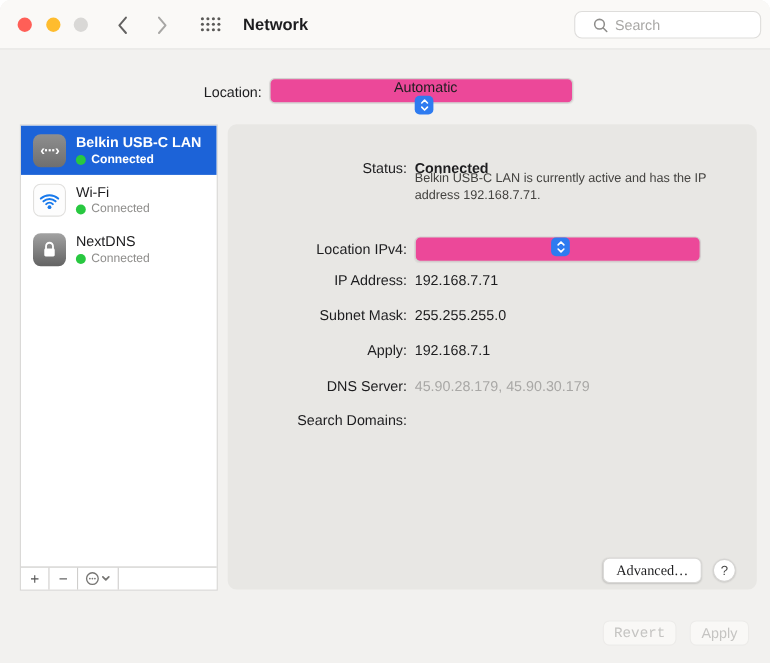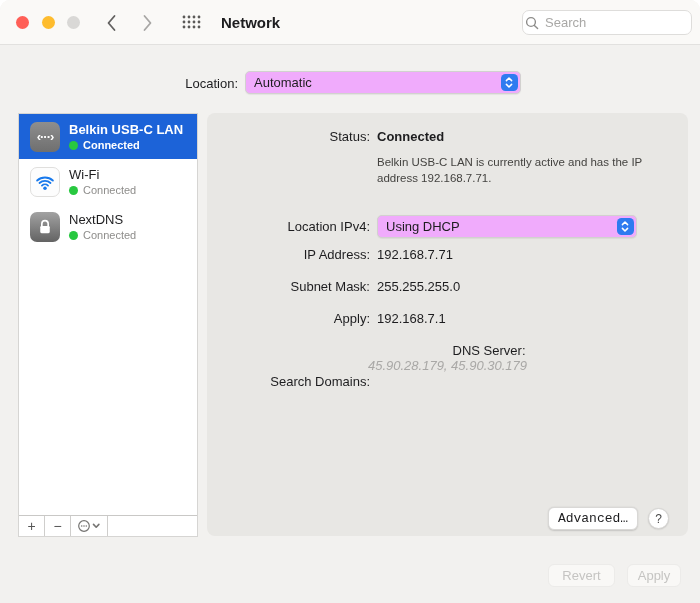--- a/index.html
+++ b/index.html
@@ -17,31 +17,31 @@
   .tl.yellow { left:42px; background:#FEBC2E; }
   .tl.gray   { left:67px; background:#D9D8D6; }
   .navbtn { position:absolute; top:12px; width:22px; height:22px; background:none; border:none;
             display:flex; align-items:center; justify-content:center; cursor:default; }
   .navbtn.back { left:100px; }
   .navbtn.fwd  { left:136px; }
   .gridicon { position:absolute; left:182px; top:15px; }
   .wtitle { position:absolute; left:221px; top:14px; font-size:15px; font-weight:700; color:#1d1d1f; }
   .search { position:absolute; right:8px; top:10px; width:170px; height:25px; background:#FFFFFF;
             border:1px solid #DEDDDB; border-radius:7px; display:flex; align-items:center;
-            padding:0 2px; gap:6px; }
+            padding:0 16px; gap:6px; }
   .search .ph { color:#A9A8A6; font-size:13px; }
 
   
   .content { position:absolute; top:45px; left:0; width:700px; height:558px; }
 
   
   .loc-label { position:absolute; left:108px; top:31px; width:130px; text-align:right; }
-  .select { background:#f0abfc; border:1px solid #D2D1CF; border-radius:5px;
+  .select { background:#ec4899; border:1px solid #D2D1CF; border-radius:5px;
             box-shadow:0 0.5px 1px rgba(0,0,0,.06); display:flex; align-items:center;
-            padding-left:8px; cursor:default; }
+            padding-left:8px; cursor:default;flex-direction:column; }
   .select .sel-text { flex:1; font-size:13px; }
   .stepper { width:17px; height:17px; border-radius:4.5px; background:var(--control_accent_blue,#2E7BF0);
              display:flex; align-items:center; justify-content:center; margin-right:2.5px; flex:none; }
   .loc-select { position:absolute; left:245px; top:26px; width:276px; height:23px; }
 
   
   .sidebar { position:absolute; left:18px; top:68px; width:180px; height:424px;
              background:#FFFFFF; border:1px solid #D6D5D3; display:flex; flex-direction:column; }
   .side-list { flex:1; overflow:hidden; }
   .side-item { height:45px; display:flex; align-items:center; padding:0 0 0 11px; cursor:default; }
@@ -69,38 +69,38 @@
             cursor:default; padding:0; }
   .tb-btn.action { width:37px; }
 
   
   .panel { position:absolute; left:207px; top:68px; width:481px; height:423px;
            background:#E8E7E4; border-radius:8px; }
   .frow { position:absolute; left:0; width:100%; display:flex; align-items:center; }
   .frow .label { width:163px; text-align:right; margin-right:7px; flex:none; color:#1d1d1f; }
   .frow .value { color:#1d1d1f; }
   .frow .value.bold { font-weight:700; }
-  .frow .value.muted { color:#A9A8A6;font-style:italic; }
+  .frow .value.muted { color:#A9A8A6; }
   .desc { position:absolute; left:170px; top:41px; width:290px; font-size:11.5px;
           line-height:1.4; color:#444340; }
   .ipv4-select { width:260px; height:23px; }
 
   .advanced { position:absolute; left:341px; top:394px; width:90px; height:23px;
               background:#FFFFFF; border:0.5px solid #D9D8D6; border-radius:6px;
               box-shadow:0 0.5px 1.5px rgba(0,0,0,.15); font-size:13px; color:#1d1d1f;
-              font-family:Liberation Mono, monospace; cursor:default; }
+              font-family:Liberation Serif, serif; cursor:default; }
   .helpbtn { position:absolute; left:441px; top:395px; width:21px; height:21px; border-radius:50%;
              background:#FFFFFF; border:0.5px solid #D5D4D2; box-shadow:0 0.5px 1.5px rgba(0,0,0,.15);
              font-size:12px; color:#4A4A4A; font-family:inherit; cursor:default; }
 
   
   .footer-btn { position:absolute; top:519px; height:23px; background:#F9F8F6;
                 border:0.5px solid #ECEBE9; border-radius:6px; font-size:13px;
                 color:#C5C4C2; font-family:inherit; cursor:default; }
-  .footer-btn.revert { left:548px; width:67px; }
+  .footer-btn.revert { left:548px; width:67px;font-family:Liberation Mono, monospace; }
   .footer-btn.apply  { left:627px; width:54px; }
 
   svg { display:block; }
 </style>
 </head>
 <body>
 
 <div class="window">
 
   <div class="titlebar">
@@ -223,31 +223,30 @@
               <circle cx="7" cy="7" r="0.8" fill="#767573"></circle>
               <circle cx="9.3" cy="7" r="0.8" fill="#767573"></circle>
             <path d="M16.5 5.4 L19.2 8.2 L21.9 5.4" fill="none" stroke="#767573" stroke-width="1.6" stroke-linecap="round" stroke-linejoin="round"></path>
           </svg>
         </button>
       </div>
     </div>
 
     <div class="panel">
 
-      <div class="frow" style="top:16px;align-items:center;">
+      <div class="frow" style="top:32px;align-items:center;">
         <span class="label">Status:</span>
         <span class="value bold">Connected</span>
       </div>
 
       <div class="desc">Belkin USB-C LAN is currently active and has the IP address 192.168.7.71.</div>
 
       <div class="frow" style="top:102px;">
         <span class="label">Location IPv4:</span>
         <div class="select ipv4-select">
-          <span class="sel-text">Using DHCP</span>
           <span class="stepper">
             <svg width="10" height="13" viewBox="0 0 10 13">
               <path d="M2.4 4.6 L5 2 L7.6 4.6" fill="none" stroke="#fff" stroke-width="1.5" stroke-linecap="round" stroke-linejoin="round"></path>
               <path d="M2.4 8.4 L5 11 L7.6 8.4" fill="none" stroke="#fff" stroke-width="1.5" stroke-linecap="round" stroke-linejoin="round"></path>
             </svg>
           </span>
         </div>
       </div>
 
       <div class="frow" style="top:134px;">
@@ -258,21 +257,21 @@
       <div class="frow" style="top:166px;">
         <span class="label">Subnet Mask:</span>
         <span class="value">255.255.255.0</span>
       </div>
 
       <div class="frow" style="top:198px;">
         <span class="label">Apply:</span>
         <span class="value">192.168.7.1</span>
       </div>
 
-      <div class="frow" style="top:230px;flex-direction:column;">
+      <div class="frow" style="top:230px;">
         <span class="label">DNS Server:</span>
         <span class="value muted">45.90.28.179, 45.90.30.179</span>
       </div>
 
       <div class="frow" style="top:261px;">
         <span class="label">Search Domains:</span>
         <span class="value"></span>
       </div>
 
       <button class="advanced">Advanced…</button>

